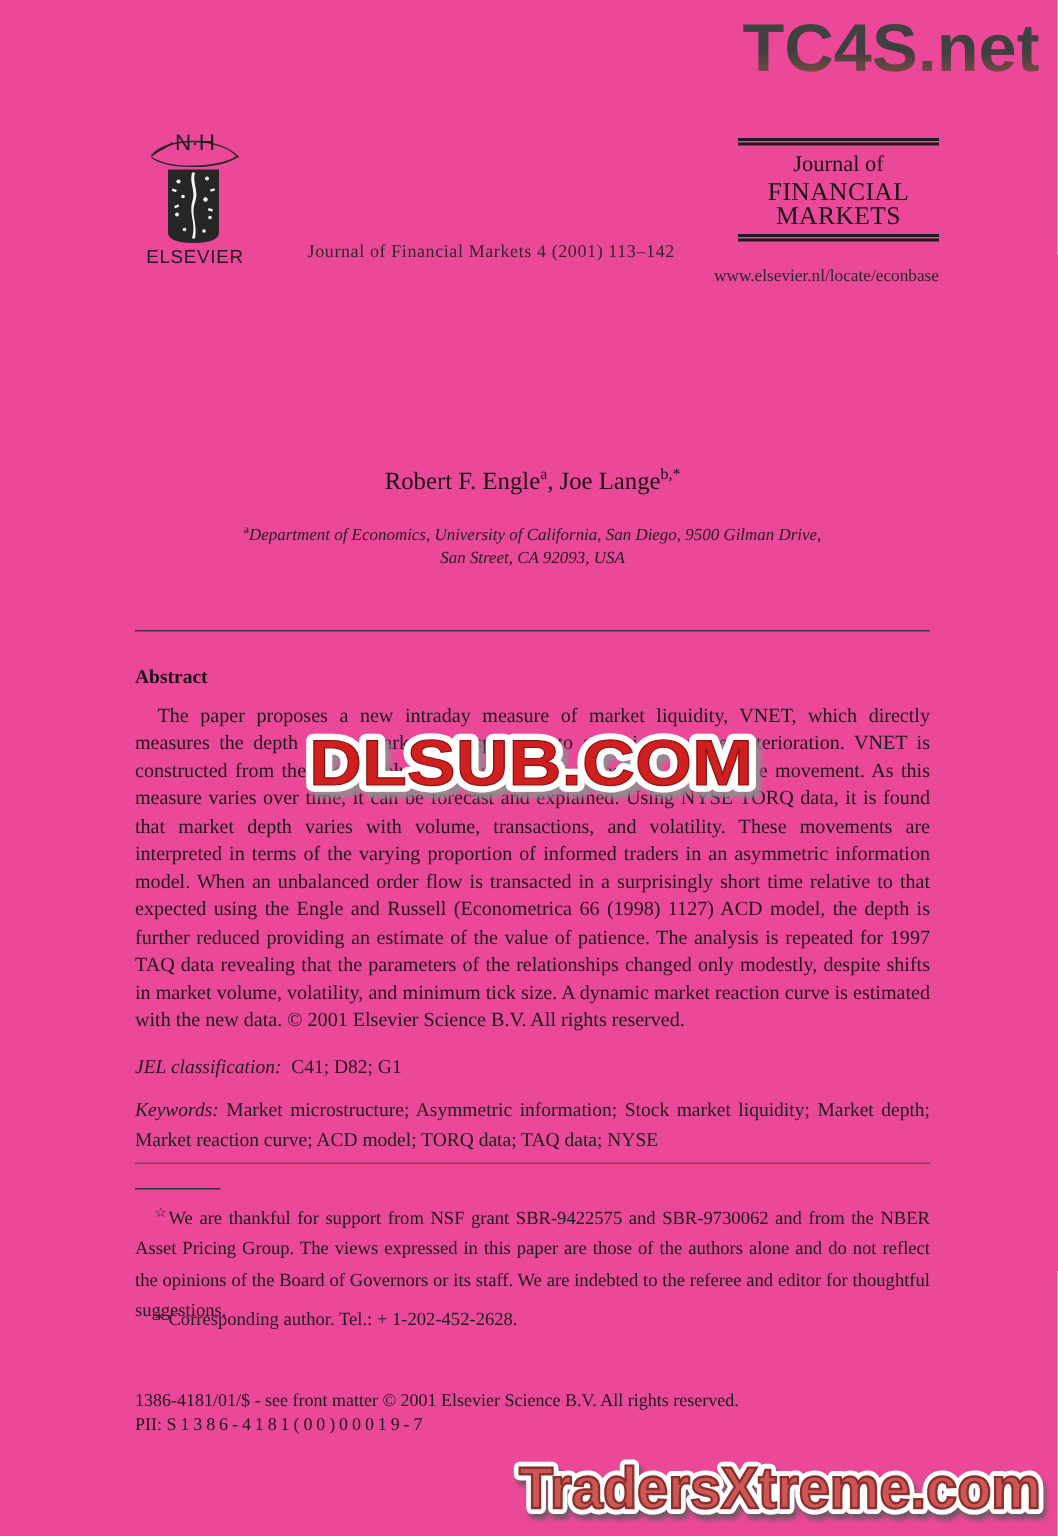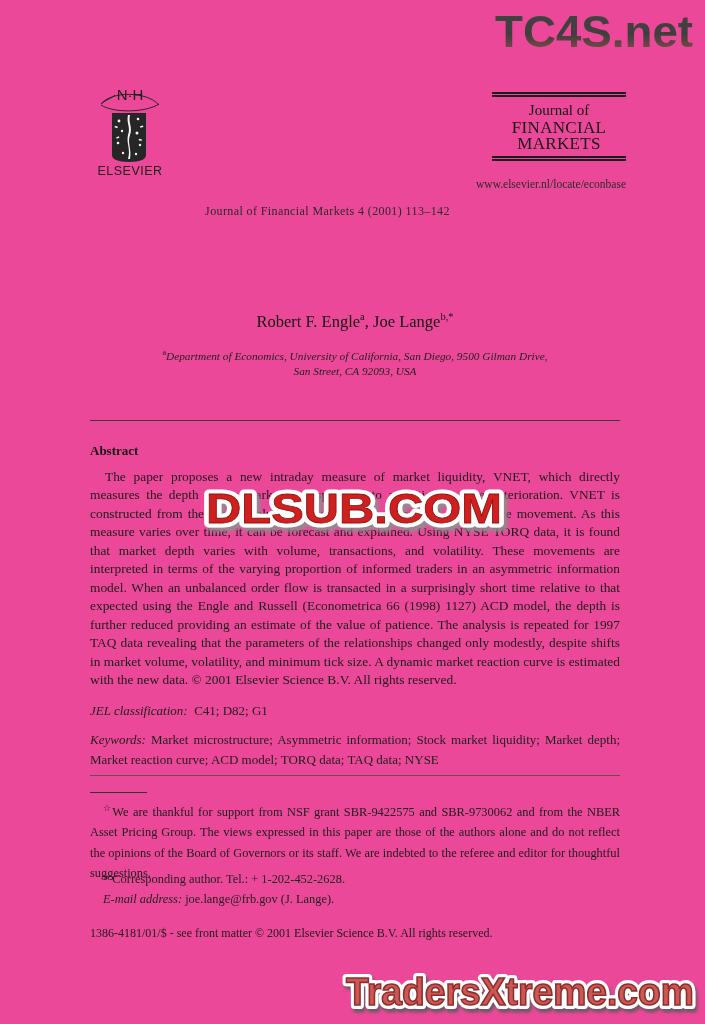--- a/index.html
+++ b/index.html
@@ -4,21 +4,21 @@
 <style>
   html,body{margin:0;padding:0;background:#e8e8e8;}
   .page{
     position:relative;width:705px;height:1024px;background:#ec4899;
     overflow:hidden;font-family:"Liberation Serif","DejaVu Serif",serif;color:#1e1e1e;
     margin:0 auto;
   }
   .abs{position:absolute;}
 
   
-  .citation{left:90px;top:160px;width:475px;text-align:center;font-size:12px;letter-spacing:.4px;color:#2a2a2a;margin-top:44px;}
+  .citation{left:90px;top:160px;width:475px;text-align:center;font-size:12px;letter-spacing:.4px;color:#2a2a2a;}
   .journal-box{
     left:492px;top:92px;width:134px;text-align:center;
     border-top:5px double #1c1c1c;border-bottom:5px double #1c1c1c;
     padding:6px 0 4px 0;color:#151515;
   }
   .jb1{font-size:15px;line-height:15px;}
   .jb2{font-size:17px;line-height:16px;letter-spacing:.3px;margin-top:2px;}
   .jb3{font-size:17px;line-height:16px;letter-spacing:.3px;}
   .url{left:90px;top:178px;width:536px;text-align:right;font-size:11.5px;color:#2a2a2a;}
 
@@ -150,23 +150,23 @@
   <div class="abs jel"><span class="label-it">JEL classification:</span><span>&nbsp; </span><span>C41; D82; G1</span></div>
 
   <div class="abs keywords"><span class="label-it">Keywords:</span><span> </span><span>Market microstructure; Asymmetric information; Stock market liquidity; Market depth; Market reaction curve; ACD model; TORQ data; TAQ data; NYSE</span></div>
 
   <div class="abs rule rule-mid"></div>
 
   <div class="abs rule-foot"></div>
 
   <div class="abs thanks"><sup>☆</sup><span>We are thankful for support from NSF grant SBR-9422575 and SBR-9730062 and from the NBER Asset Pricing Group. The views expressed in this paper are those of the authors alone and do not reflect the opinions of the Board of Governors or its staff. We are indebted to the referee and editor for thoughtful suggestions.</span></div>
   <div class="abs corresp">* Corresponding author. Tel.: + 1-202-452-2628.</div>
-  <div class="abs email"><span class="label-it">E-mail address:</span><span> </span><span>joe.lange@frb.gov (J. Lange).</span></div>
 
   <div class="abs imprint1">1386-4181/01/$ - see front matter © 2001 Elsevier Science B.V. All rights reserved.</div>
+  <div class="abs imprint2"><span>PII:</span><span> </span><span class="pii-val">S1386-4181(00)00019-7</span></div>
 
   <div class="abs wm-bottom">
     <svg width="368" height="58" viewBox="0 0 368 58">
       <defs>
         <filter id="fBot" x="-15%" y="-15%" width="135%" height="145%">
           <feDropShadow dx="2" dy="3.5" stdDeviation="1.6" flood-color="#5a5a5a" flood-opacity="0.85"></feDropShadow>
         </filter>
       </defs>
       <text x="184" y="42" text-anchor="middle" font-size="39" font-weight="bold" textLength="348" lengthAdjust="spacingAndGlyphs" stroke="#ffffff" stroke-width="8" stroke-linejoin="round" fill="#ffffff" filter="url(#fBot)">TradersXtreme.com</text>
       <text x="184" y="42" text-anchor="middle" font-size="39" font-weight="bold" textLength="348" lengthAdjust="spacingAndGlyphs" fill="#cd5755" stroke="#8b2f2e" stroke-width="1.6">TradersXtreme.com</text>

